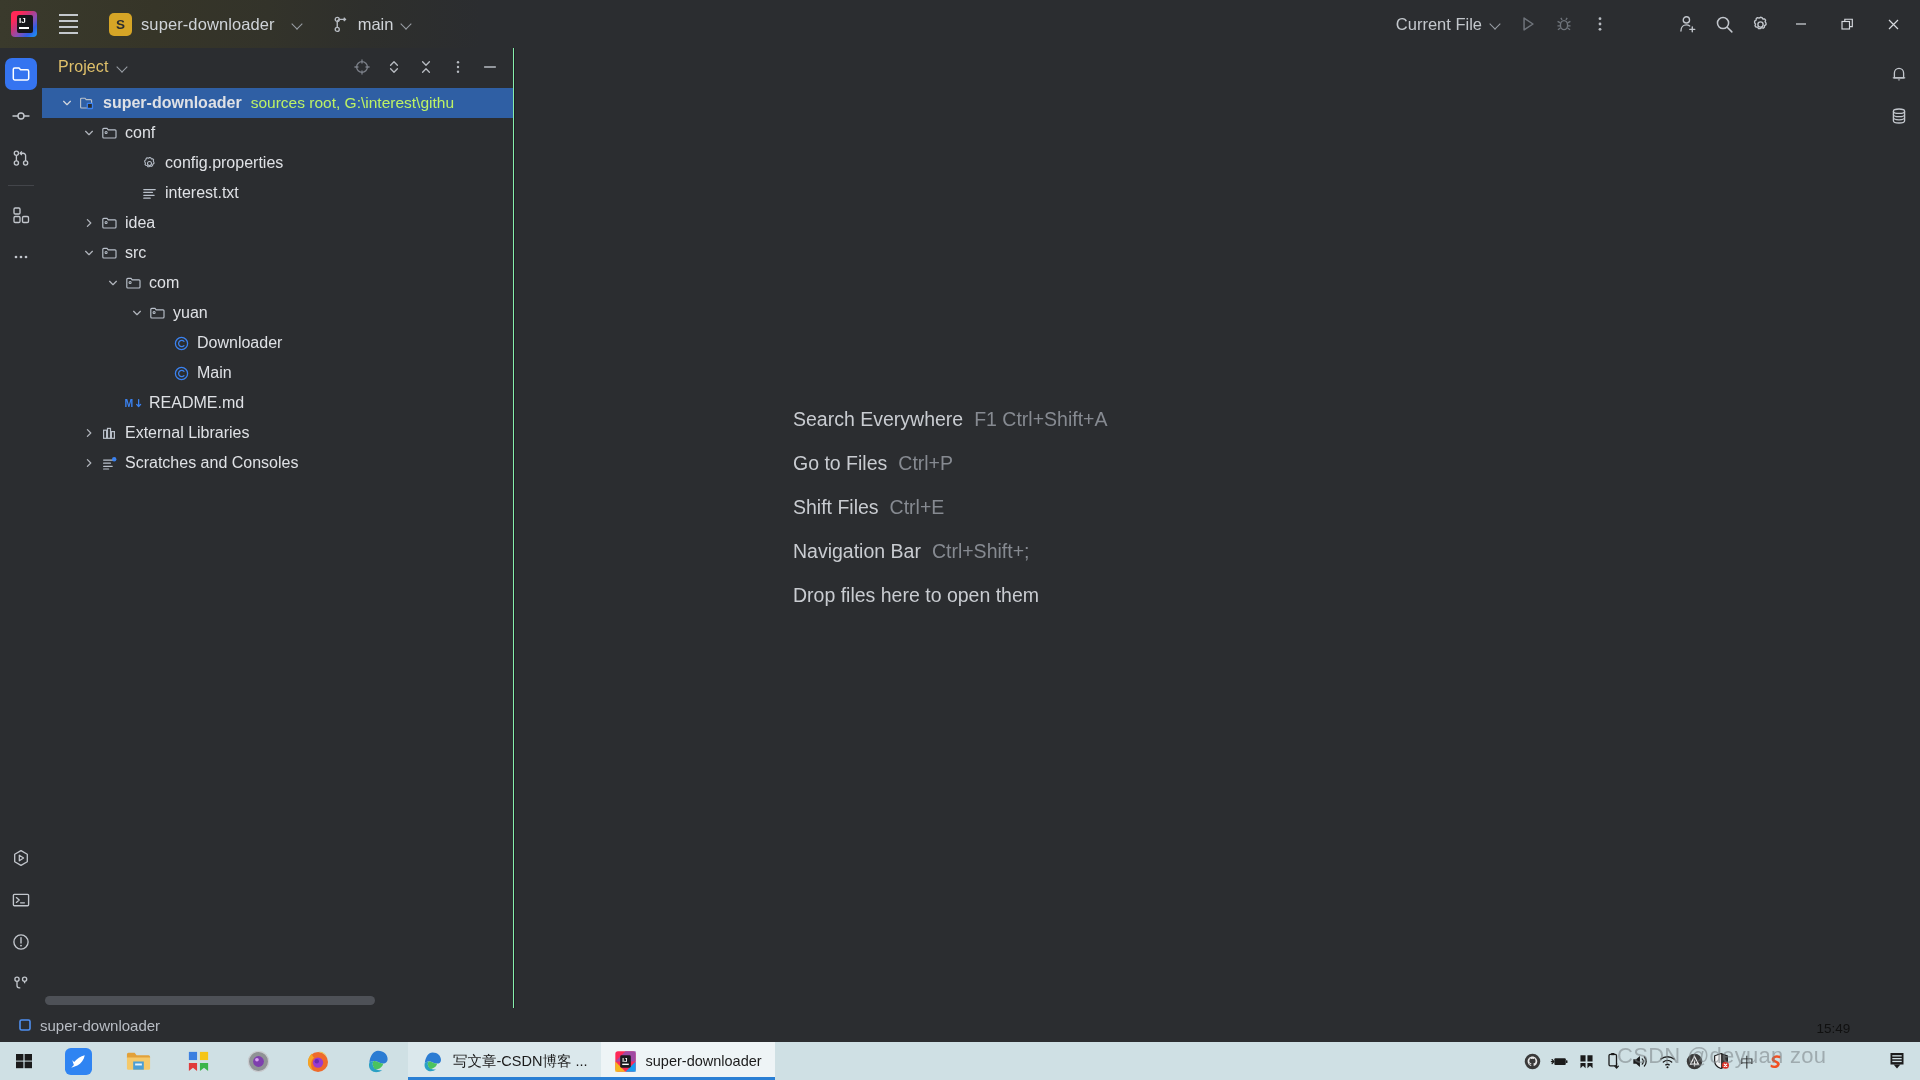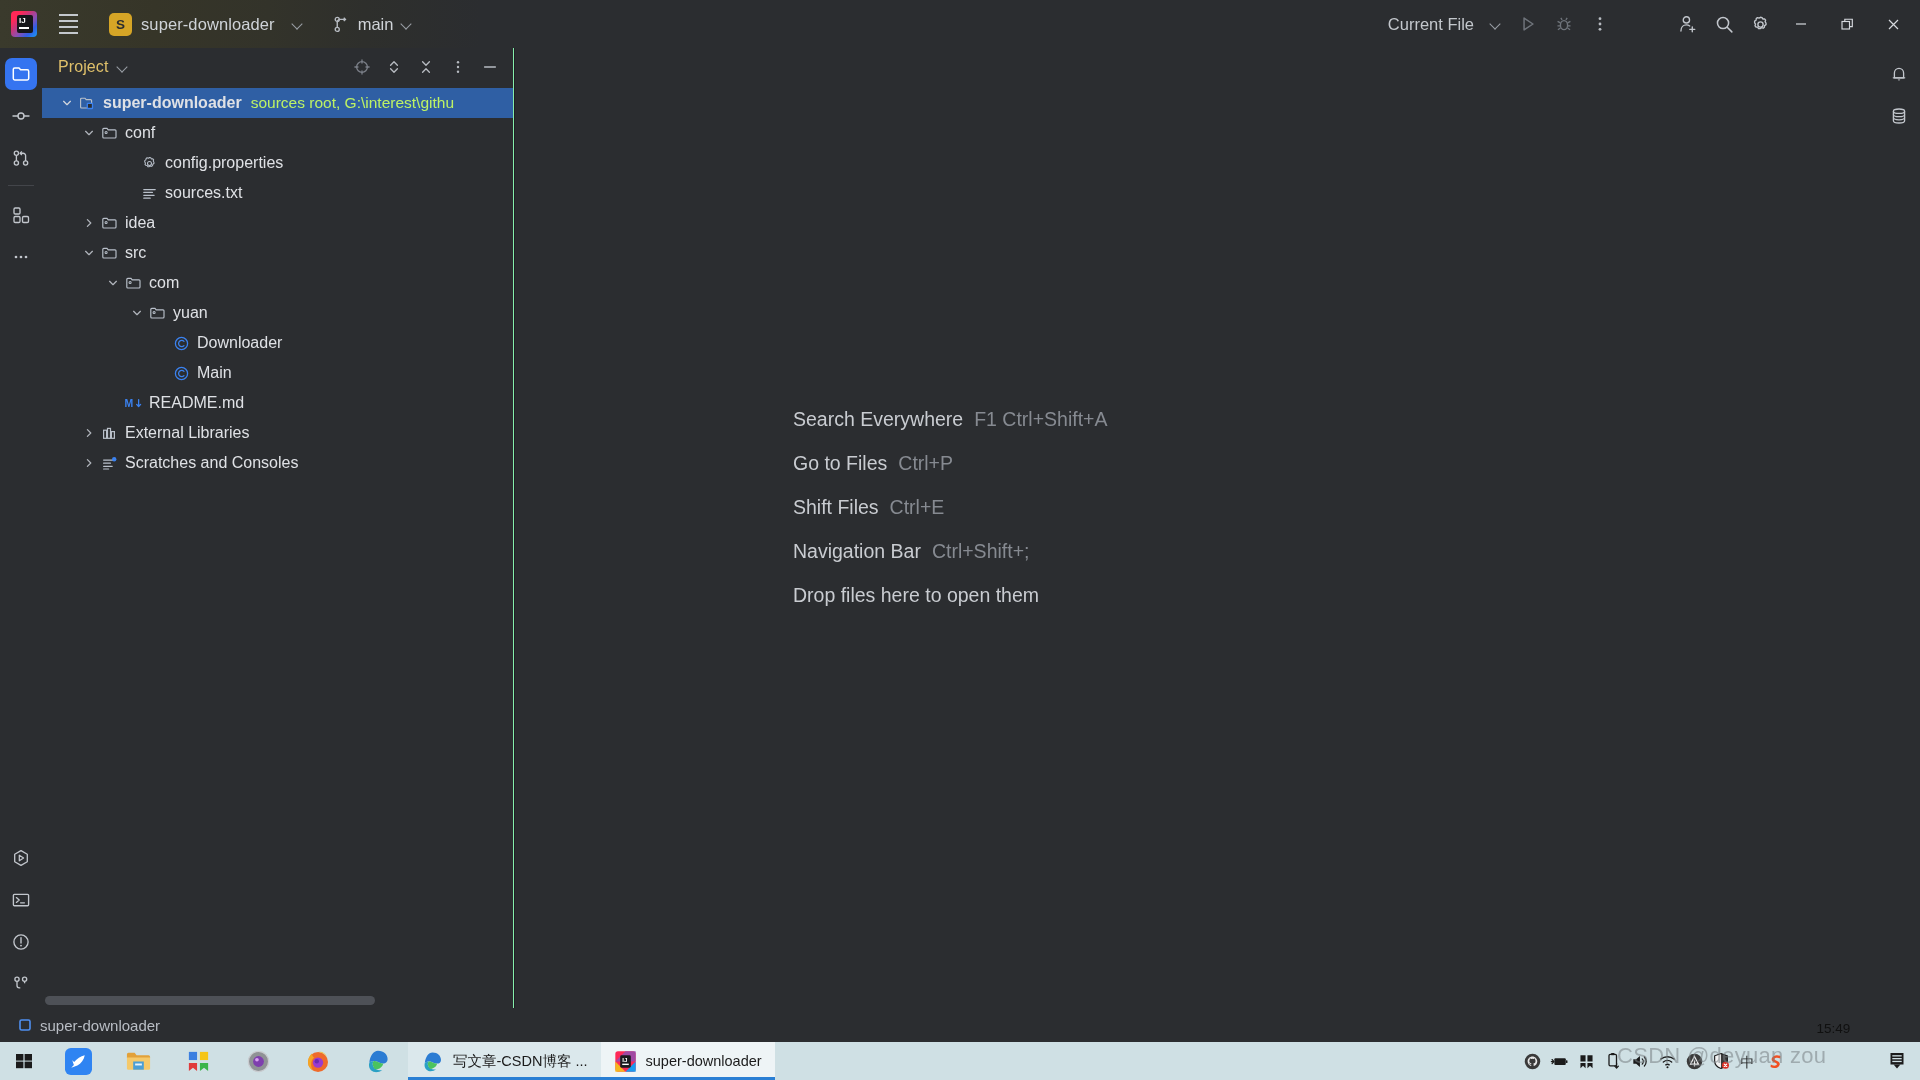--- a/index.html
+++ b/index.html
@@ -61,21 +61,21 @@
   .branch-chip {
     display:flex; align-items:center; gap:8px; height:30px;
     padding: 0 8px; margin-left: 14px; border-radius:6px; cursor:pointer;
   }
   .branch-name { color:#cfd3d8; font-size:16.5px; }
 
   .tb-center-right {
     margin-left:auto; display:flex; align-items:center; height:48px; padding-right: 4px;
   }
   .runconf {
-    display:flex; align-items:center; gap:16px; height:30px; padding:0 9px;
+    display:flex; align-items:center; gap:8px; height:30px; padding:0 9px;
     border-radius:6px; cursor:pointer;
   }
   .runconf .label { color:#c3c7cc; font-size:16.5px; }
   .tb-icon-btn {
     width:36px; height:36px; display:flex; align-items:center; justify-content:center;
     border-radius:5px; cursor:pointer;
   }
   .win-btn {
     width:46px; height:48px; display:flex; align-items:center; justify-content:center;
     cursor:pointer;
@@ -454,21 +454,21 @@
         <span class="tlabel">config.properties</span>
       </div>
 
       <div class="trow" style="padding-left:78px">
         <span class="twist"></span>
         <span class="ticon">
           <svg width="17" height="17" viewBox="0 0 17 17">
             <path d="M2.8 4.5 H14.2 M2.8 7.4 H11.4 M2.8 10.3 H13.1 M2.8 13.2 H9.2" stroke="#b9c0ca" stroke-width="1.25" stroke-linecap="round"></path>
           </svg>
         </span>
-        <span class="tlabel">sources.txt</span>
+        <span class="tlabel">interest.txt</span>
       </div>
 
       <div class="trow" style="padding-left:38px">
         <span class="twist">
           <svg width="12" height="12" viewBox="0 0 12 12">
               <path d="M4.4 2.6 L7.8 6 L4.4 9.4" fill="none" stroke="#b0b4bb" stroke-width="1.25" stroke-linecap="round" stroke-linejoin="round"></path>
             </svg>
         </span>
         <span class="ticon">
           <svg width="17" height="17" viewBox="0 0 17 17">

